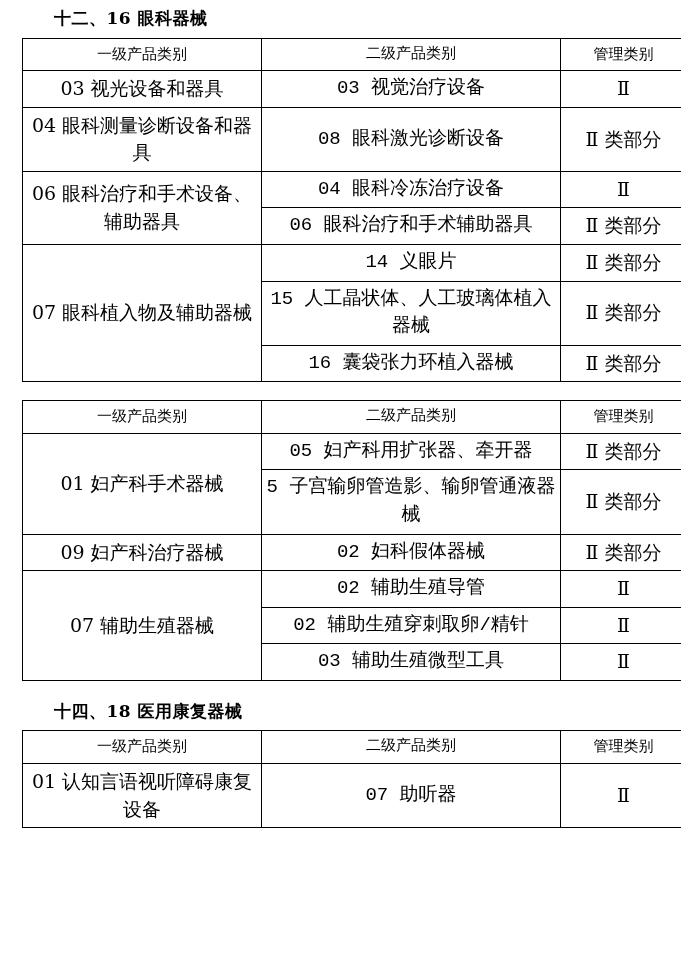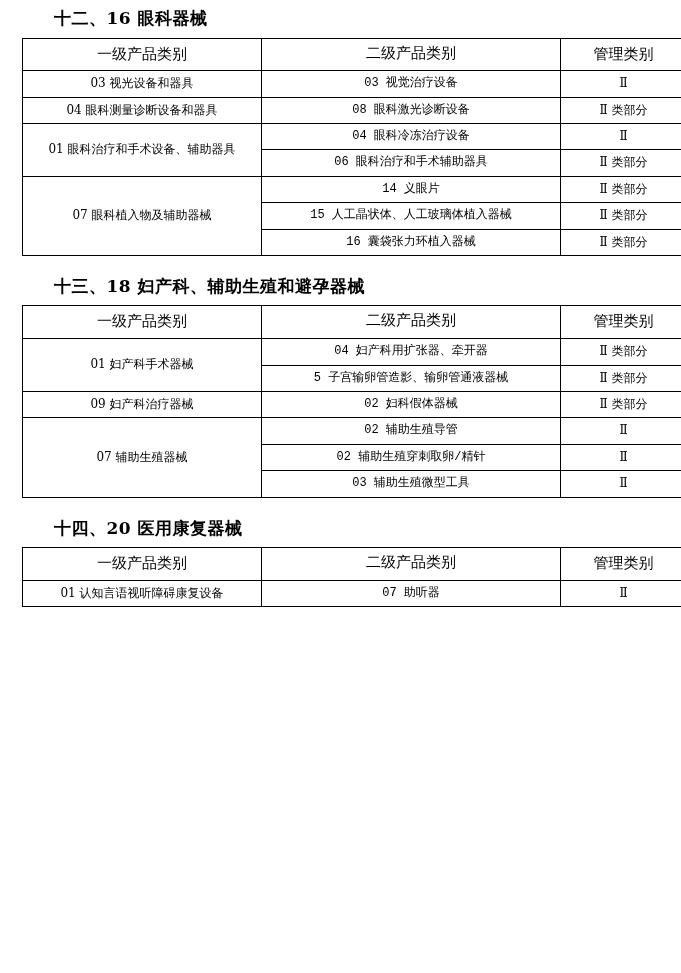--- a/index.html
+++ b/index.html
@@ -33,21 +33,21 @@
   }
   table.cat {
     border-collapse: collapse;
     width: 637px;
     table-layout: fixed;
   }
   table.cat td, table.cat th {
     border: 1px solid #000000;
     text-align: center;
     vertical-align: middle;
-    font-size: 12px;
+    font-size: 19px;
     line-height: 1.45;
     padding: 4px 4px;
     font-weight: normal;
   }
   table.cat thead td {
     font-size: 15px;
     padding: 5px 4px;
     margin-left: 32px;
   }
   .col1 { width: 230px; }
@@ -78,21 +78,21 @@
               <td class="col1 cell-pad">03 视光设备和器具</td>
               <td class="col2 cell-pad">03 视觉治疗设备</td>
               <td class="col3">Ⅱ</td>
             </tr>
             <tr>
               <td class="col1 cell-pad">04 眼科测量诊断设备和器具</td>
               <td class="col2 cell-pad">08 眼科激光诊断设备</td>
               <td class="col3">Ⅱ 类部分</td>
             </tr>
             <tr>
-              <td class="col1 cell-pad" rowspan="2">01 眼科治疗和手术设备、辅助器具</td>
+              <td class="col1 cell-pad" rowspan="2">06 眼科治疗和手术设备、辅助器具</td>
               <td class="col2 cell-pad">04 眼科冷冻治疗设备</td>
               <td class="col3">Ⅱ</td>
             </tr>
             <tr>
               <td class="col2 cell-pad">06 眼科治疗和手术辅助器具</td>
               <td class="col3">Ⅱ 类部分</td>
             </tr>
             <tr>
               <td class="col1 cell-pad" rowspan="3">07 眼科植入物及辅助器械</td>
               <td class="col2 cell-pad">14 义眼片</td>
@@ -103,33 +103,32 @@
               <td class="col3">Ⅱ 类部分</td>
             </tr>
             <tr>
               <td class="col2 cell-pad">16  囊袋张力环植入器械</td>
               <td class="col3">Ⅱ 类部分</td>
             </tr>
           </tbody>
         </table>
       </div>
       <div class="section">
-        <div class="section-title">十三、18 妇产科、辅助生殖和避孕器械</div>
         <table class="cat">
           <thead>
             <tr>
               <td class="col1">一级产品类别</td>
               <td class="col2">二级产品类别</td>
               <td class="col3">管理类别</td>
             </tr>
           </thead>
           <tbody>
             <tr>
               <td class="col1 cell-pad" rowspan="2">01 妇产科手术器械</td>
-              <td class="col2 cell-pad">04 妇产科用扩张器、牵开器</td>
+              <td class="col2 cell-pad">05 妇产科用扩张器、牵开器</td>
               <td class="col3">Ⅱ 类部分</td>
             </tr>
             <tr>
               <td class="col2 cell-pad">5 子宫输卵管造影、输卵管通液器械</td>
               <td class="col3">Ⅱ 类部分</td>
             </tr>
             <tr>
               <td class="col1 cell-pad">09 妇产科治疗器械</td>
               <td class="col2 cell-pad">02 妇科假体器械</td>
               <td class="col3">Ⅱ 类部分</td>
@@ -144,21 +143,21 @@
               <td class="col3">Ⅱ</td>
             </tr>
             <tr>
               <td class="col2 cell-pad">03 辅助生殖微型工具</td>
               <td class="col3">Ⅱ</td>
             </tr>
           </tbody>
         </table>
       </div>
       <div class="section">
-        <div class="section-title">十四、20 医用康复器械</div>
+        <div class="section-title">十四、18 医用康复器械</div>
         <table class="cat">
           <thead>
             <tr>
               <td class="col1">一级产品类别</td>
               <td class="col2">二级产品类别</td>
               <td class="col3">管理类别</td>
             </tr>
           </thead>
           <tbody>
             <tr>

